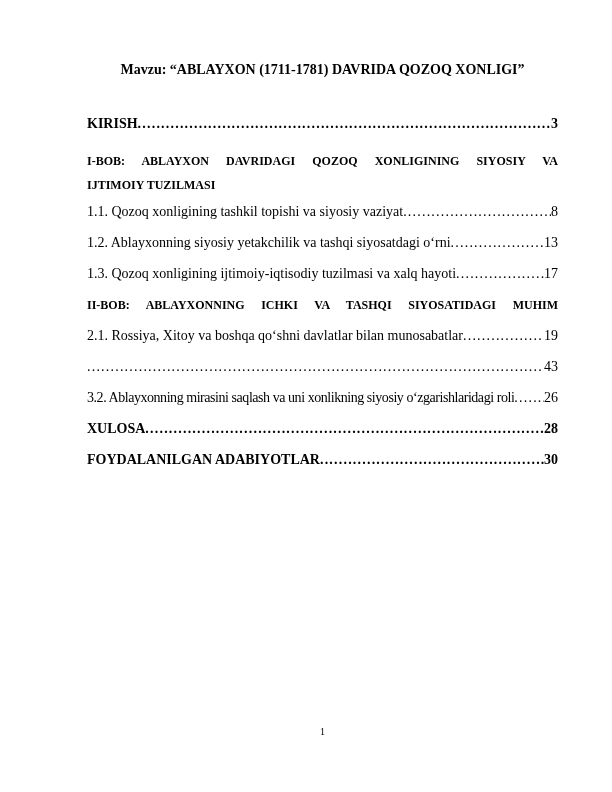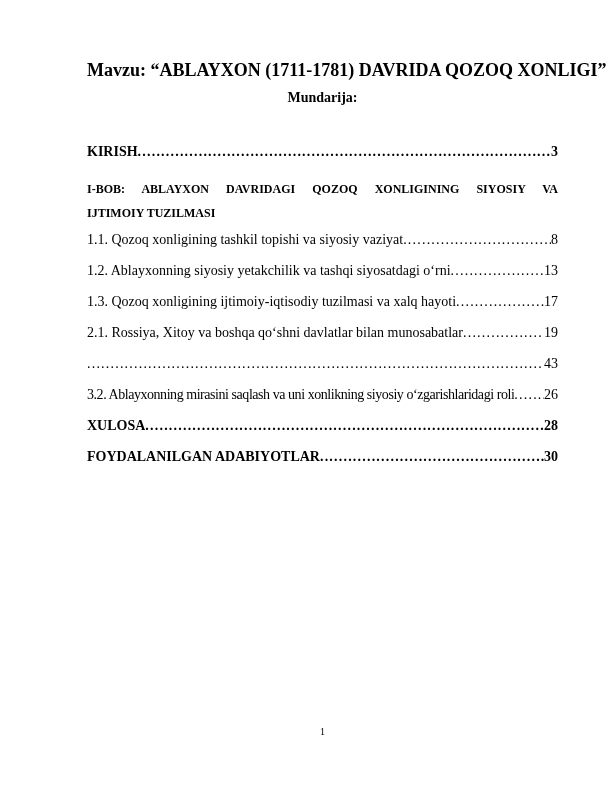--- a/index.html
+++ b/index.html
@@ -7,21 +7,21 @@
     position:relative;
     width:612px;height:792px;
     background:#ffffff;
     color:#000;
     font-family:"Liberation Serif","DejaVu Serif",serif;
     overflow:hidden;
   }
   .content{position:absolute;left:87px;top:0;width:471px;}
   .doc-title{
     margin-top:56px;
-    font-size:18px;font-weight:bold;
+    font-size:14px;font-weight:bold;
     text-align:center;line-height:28px;
     white-space:nowrap;
   }
   .doc-subtitle{
     font-size:14px;font-weight:bold;
     text-align:center;line-height:28px;
   }
   .toc{margin-top:28px;font-size:14px;}
   .toc > :nth-child(1){margin-bottom:13px;}
   .toc > :nth-child(2){margin-bottom:3px;}
@@ -48,21 +48,20 @@
     position:absolute;left:87px;top:725px;width:471px;
     text-align:center;font-size:10px;line-height:14px;
   }
 </style>
 </head>
 <body>
 
 <div class="page">
   <div class="content">
     <div class="doc-title">Mavzu: “ABLAYXON (1711-1781) DAVRIDA QOZOQ XONLIGI”</div>
-    <div class="doc-subtitle">Mundarija:</div>
     <div class="toc">
         <div class="tocline bold">
           <span class="label">KIRISH</span>
           <span class="leader">..................................................................................................................................</span>
           <span class="pagenum">3</span>
         </div>
         <div class="section">
           <div class="jline">I-BOB: ABLAYXON DAVRIDAGI QOZOQ XONLIGINING SIYOSIY VA</div>
           <div>IJTIMOIY TUZILMASI</div>
         </div>
@@ -75,20 +74,21 @@
           <span class="label">1.2. Ablayxonning siyosiy yetakchilik va tashqi siyosatdagi o‘rni</span>
           <span class="leader">..................................................................................................................................</span>
           <span class="pagenum">13</span>
         </div>
         <div class="tocline">
           <span class="label">1.3. Qozoq xonligining ijtimoiy-iqtisodiy tuzilmasi va xalq hayoti</span>
           <span class="leader">..................................................................................................................................</span>
           <span class="pagenum">17</span>
         </div>
         <div class="section">
+          <div class="jline">II-BOB: ABLAYXONNING ICHKI VA TASHQI SIYOSATIDAGI MUHIM</div>
         </div>
         <div class="tocline">
           <span class="label">2.1. Rossiya, Xitoy va boshqa qo‘shni davlatlar bilan munosabatlar</span>
           <span class="leader">..................................................................................................................................</span>
           <span class="pagenum">19</span>
         </div>
         <div class="tocline">
           <span class="leader">..................................................................................................................................</span>
           <span class="pagenum">43</span>
         </div>

